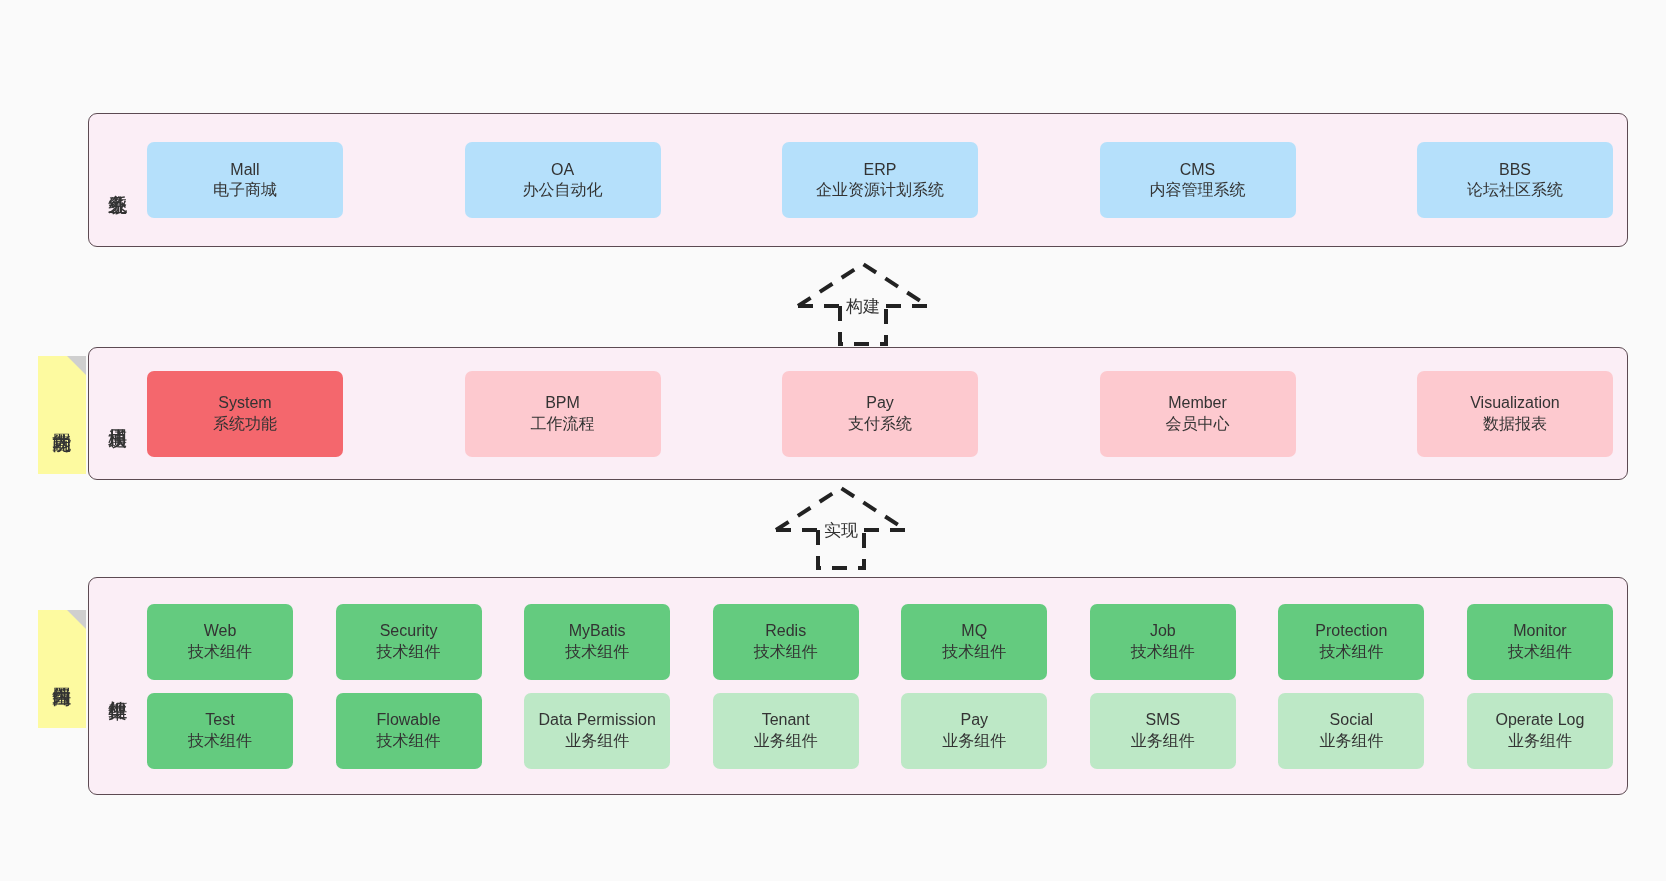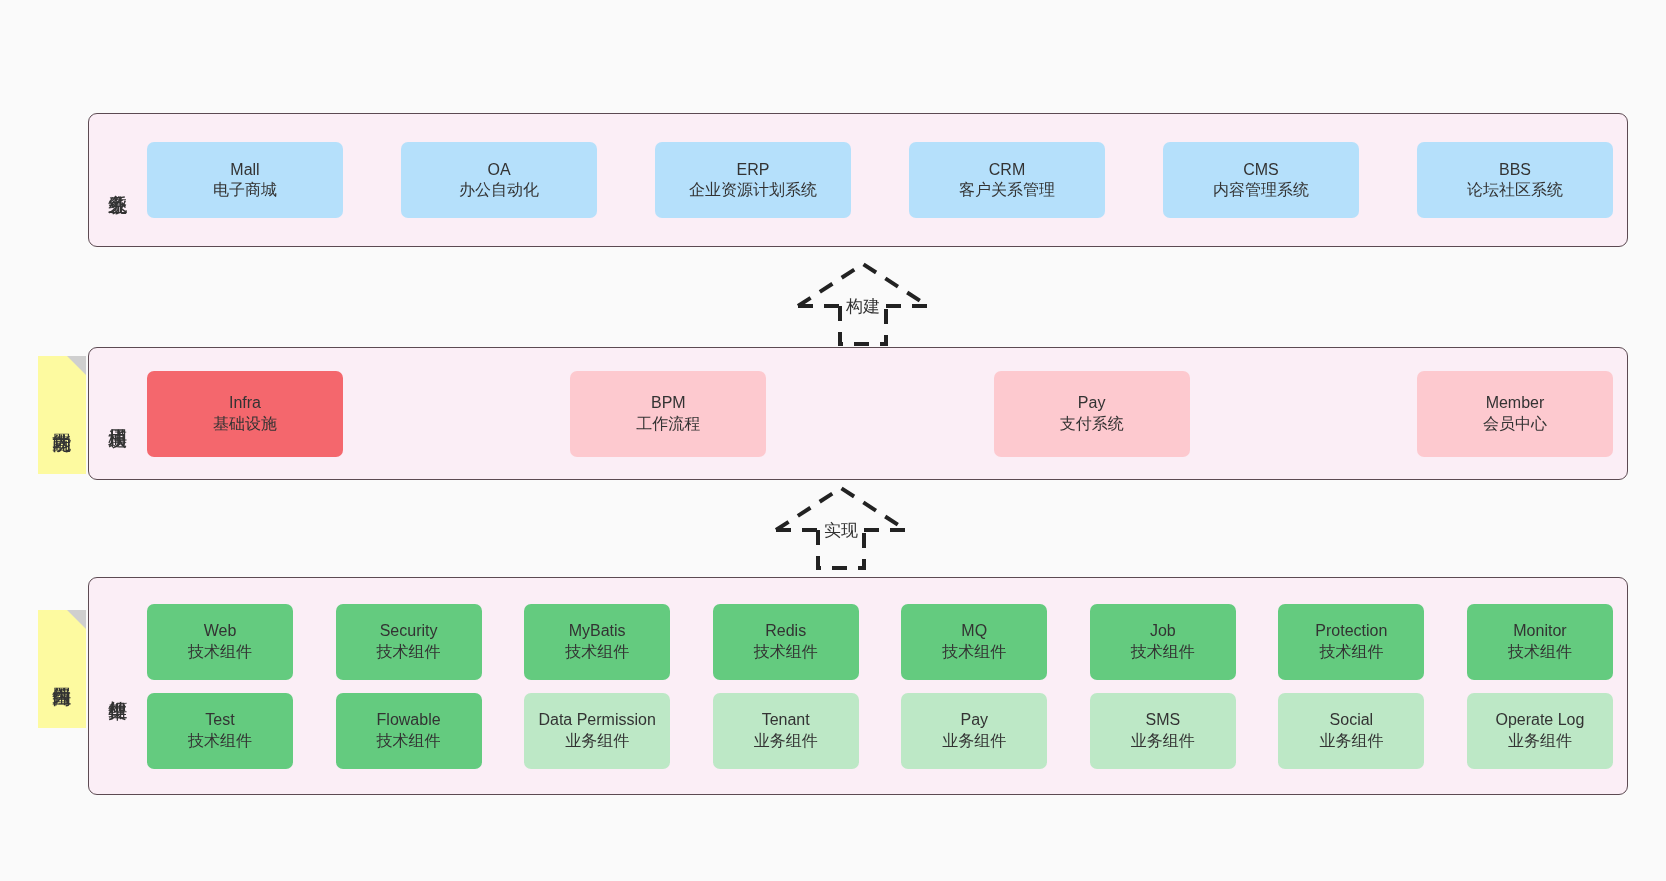--- a/index.html
+++ b/index.html
@@ -132,24 +132,20 @@
     </div>
     <div class="card biz-card">
       <div class="en">OA</div>
       <div class="cn">办公自动化</div>
     </div>
     <div class="card biz-card">
       <div class="en">ERP</div>
       <div class="cn">企业资源计划系统</div>
     </div>
     <div class="card biz-card">
-      <div class="en">CRM</div>
-      <div class="cn">客户关系管理</div>
-    </div>
-    <div class="card biz-card">
       <div class="en">CMS</div>
       <div class="cn">内容管理系统</div>
     </div>
     <div class="card biz-card">
       <div class="en">BBS</div>
       <div class="cn">论坛社区系统</div>
     </div>
 
   </div>
 </div>
@@ -167,34 +163,38 @@
 <div class="sticky" style="left:38px; top:356px; height:118px;">
   <div class="fold"></div>
   <div class="sticky-label">内置功能</div>
 </div>
 
 <div class="layer" style="left:88px; top:347px; width:1540px; height:133px;">
   <div class="layer-title">通用模块</div>
   <div class="layer-body">
 
     <div class="card mod-strong">
-      <div class="en">Infra</div>
-      <div class="cn">基础设施</div>
+      <div class="en">System</div>
+      <div class="cn">系统功能</div>
     </div>
     <div class="card mod-soft">
       <div class="en">BPM</div>
       <div class="cn">工作流程</div>
     </div>
     <div class="card mod-soft">
       <div class="en">Pay</div>
       <div class="cn">支付系统</div>
     </div>
     <div class="card mod-soft">
       <div class="en">Member</div>
       <div class="cn">会员中心</div>
+    </div>
+    <div class="card mod-soft">
+      <div class="en">Visualization</div>
+      <div class="cn">数据报表</div>
     </div>
 
   </div>
 </div>
 
 <div class="arrow-wrap" style="left:766px; top:482px; width:150px; height:88px;">
   <svg width="150" height="88" viewBox="0 0 150 88">
     <polyline points="10,48 75,6 140,48" fill="none" stroke="#222222" stroke-width="4" stroke-dasharray="15,11" stroke-linecap="butt"></polyline>
     <polyline points="10,48 52,48" fill="none" stroke="#222222" stroke-width="4" stroke-dasharray="15,11"></polyline>
     <polyline points="98,48 140,48" fill="none" stroke="#222222" stroke-width="4" stroke-dasharray="15,11"></polyline>

